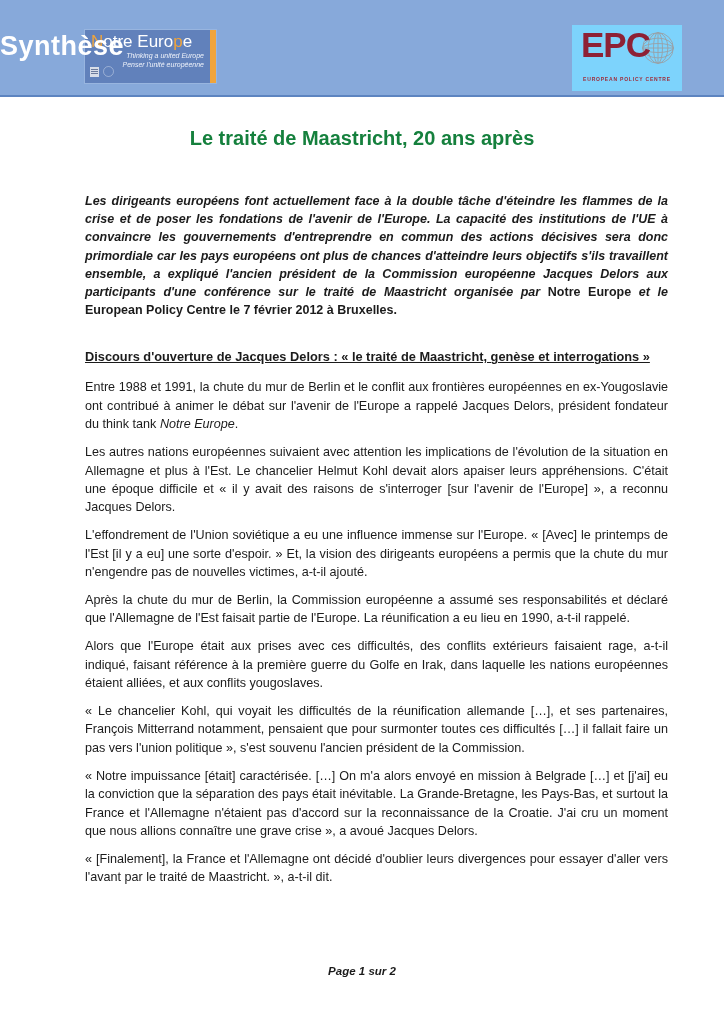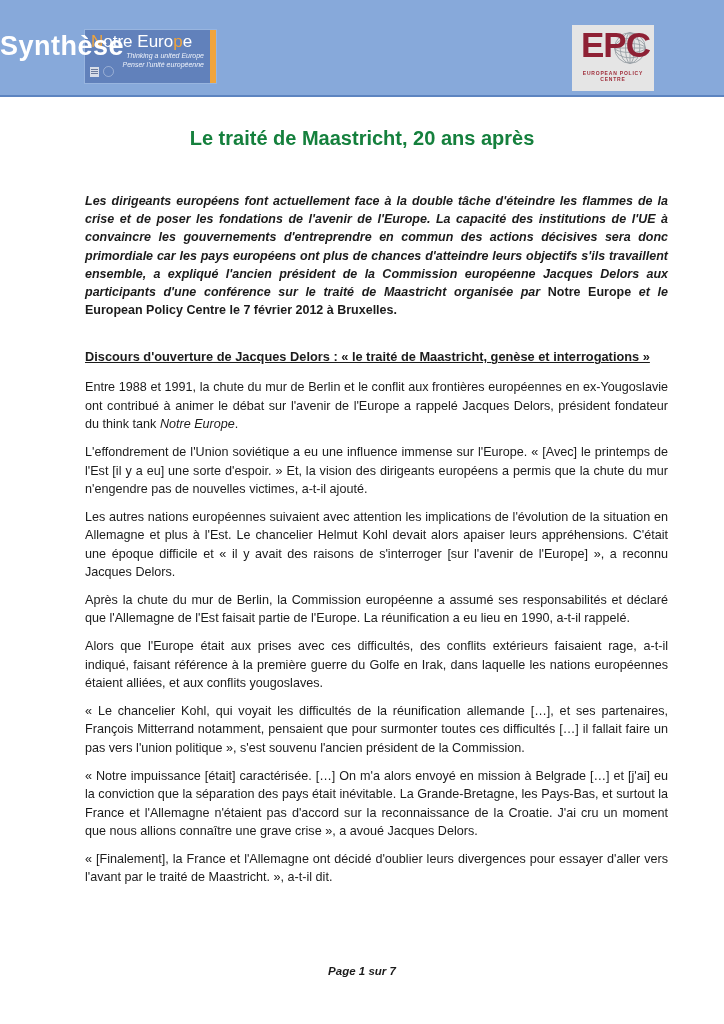--- a/index.html
+++ b/index.html
@@ -53,22 +53,22 @@
     display:flex;flex-direction:column;justify-content:center;gap:1px;padding:1px;box-sizing:border-box;
   }
   .ne-doc-icon i{display:block;height:1px;background:#6b7a9c;}
   .ne-circle-icon{
     width:9px;height:9px;border-radius:50%;
     border:1px solid rgba(255,255,255,0.35);
   }
   
   .epc-logo{
     position:absolute;left:572px;top:25px;
-    width:82px;height:66px;
-    background:#e5e5e5;
+    width:110px;height:66px;
+    background:#7dd3fc;
   }
   .epc-globe{position:absolute;right:6px;top:5px;}
   .epc-acronym{
     position:absolute;left:9px;top:0px;
     font-size:35px;line-height:40px;font-weight:700;
     letter-spacing:-1px;
     color:#8e2135;
   }
   .epc-subtitle{
     position:absolute;left:0;bottom:9px;width:100%;
@@ -163,25 +163,25 @@
 
   <h1 class="doc-title">Le traité de Maastricht, 20 ans après</h1>
 
   <div class="col">
     <p class="intro"><span>Les dirigeants européens font actuellement face à la double tâche d'éteindre les flammes de la crise et de poser les fondations de l'avenir de l'Europe. La capacité des institutions de l'UE à convaincre les gouvernements d'entreprendre en commun des actions décisives sera donc primordiale car les pays européens ont plus de chances d'atteindre leurs objectifs s'ils travaillent ensemble, a expliqué l'ancien président de la Commission européenne Jacques Delors aux participants d'une conférence sur le traité de Maastricht organisée par </span><span class="run-upright">Notre Europe</span><span> et le </span><span class="run-upright">European Policy Centre le 7 février 2012 à Bruxelles.</span></p>
 
     <h2 class="section-heading">Discours d'ouverture de Jacques Delors : « le traité de Maastricht, genèse et interrogations »</h2>
 
     <div class="doc-body">
         <p class="body-paragraph"><span>Entre 1988 et 1991, la chute du mur de Berlin et le conflit aux frontières européennes en ex-Yougoslavie ont contribué à animer le débat sur l'avenir de l'Europe a rappelé Jacques Delors, président fondateur du think tank </span><span class="run-italic">Notre Europe</span><span>.</span></p>
+        <p class="body-paragraph"><span>Les autres nations européennes suivaient avec attention les implications de l'évolution de la situation en Allemagne et plus à l'Est. Le chancelier Helmut Kohl devait alors apaiser leurs appréhensions. C'était une époque difficile et « il y avait des raisons de s'interroger [sur l'avenir de l'Europe] », a reconnu Jacques Delors.</span></p>
         <p class="body-paragraph"><span>L'effondrement de l'Union soviétique a eu une influence immense sur l'Europe. « [Avec] le printemps de l'Est [il y a eu] une sorte d'espoir. » Et, la vision des dirigeants européens a permis que la chute du mur n'engendre pas de nouvelles victimes, a-t-il ajouté.</span></p>
-        <p class="body-paragraph"><span>Les autres nations européennes suivaient avec attention les implications de l'évolution de la situation en Allemagne et plus à l'Est. Le chancelier Helmut Kohl devait alors apaiser leurs appréhensions. C'était une époque difficile et « il y avait des raisons de s'interroger [sur l'avenir de l'Europe] », a reconnu Jacques Delors.</span></p>
         <p class="body-paragraph"><span>Après la chute du mur de Berlin, la Commission européenne a assumé ses responsabilités et déclaré que l'Allemagne de l'Est faisait partie de l'Europe. La réunification a eu lieu en 1990, a-t-il rappelé.</span></p>
         <p class="body-paragraph"><span>Alors que l'Europe était aux prises avec ces difficultés, des conflits extérieurs faisaient rage, a-t-il indiqué, faisant référence à la première guerre du Golfe en Irak, dans laquelle les nations européennes étaient alliées, et aux conflits yougoslaves.</span></p>
         <p class="body-paragraph"><span>« Le chancelier Kohl, qui voyait les difficultés de la réunification allemande […], et ses partenaires, François Mitterrand notamment, pensaient que pour surmonter toutes ces difficultés […] il fallait faire un pas vers l'union politique », s'est souvenu l'ancien président de la Commission.</span></p>
         <p class="body-paragraph"><span>« Notre impuissance [était] caractérisée. […] On m'a alors envoyé en mission à Belgrade […] et [j'ai] eu la conviction que la séparation des pays était inévitable. La Grande-Bretagne, les Pays-Bas, et surtout la France et l'Allemagne n'étaient pas d'accord sur la reconnaissance de la Croatie. J'ai cru un moment que nous allions connaître une grave crise », a avoué Jacques Delors.</span></p>
         <p class="body-paragraph"><span>« [Finalement], la France et l'Allemagne ont décidé d'oublier leurs divergences pour essayer d'aller vers l'avant par le traité de Maastricht. », a-t-il dit.</span></p>
       </div>
   </div>
 
-  <div class="footer">Page 1 sur 7</div>
+  <div class="footer">Page 1 sur 2</div>
 
 </div>
 
 </body></html>

